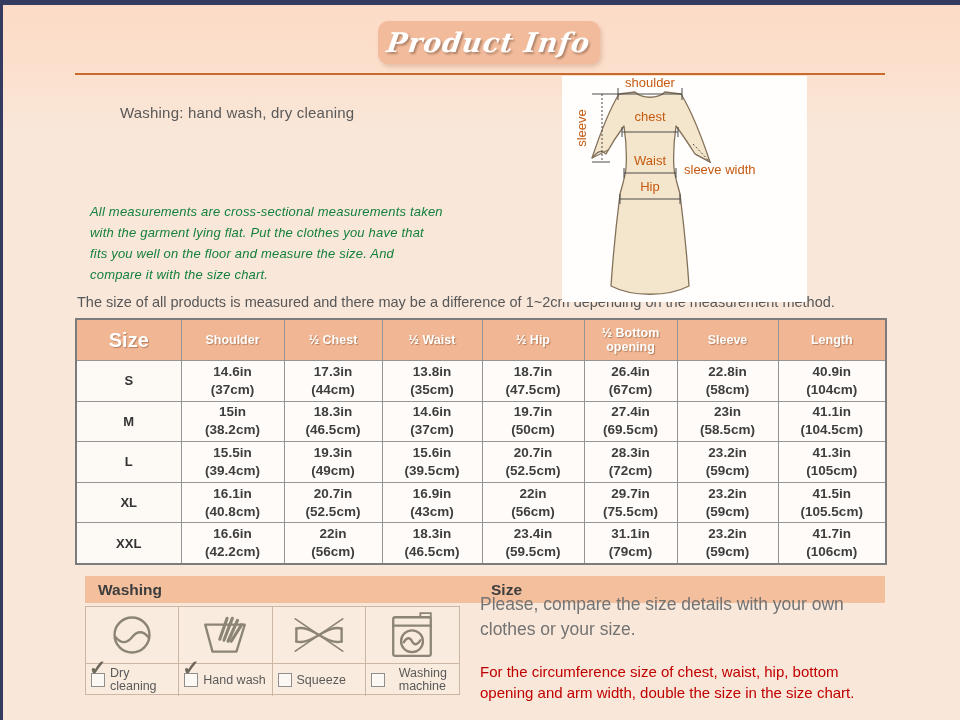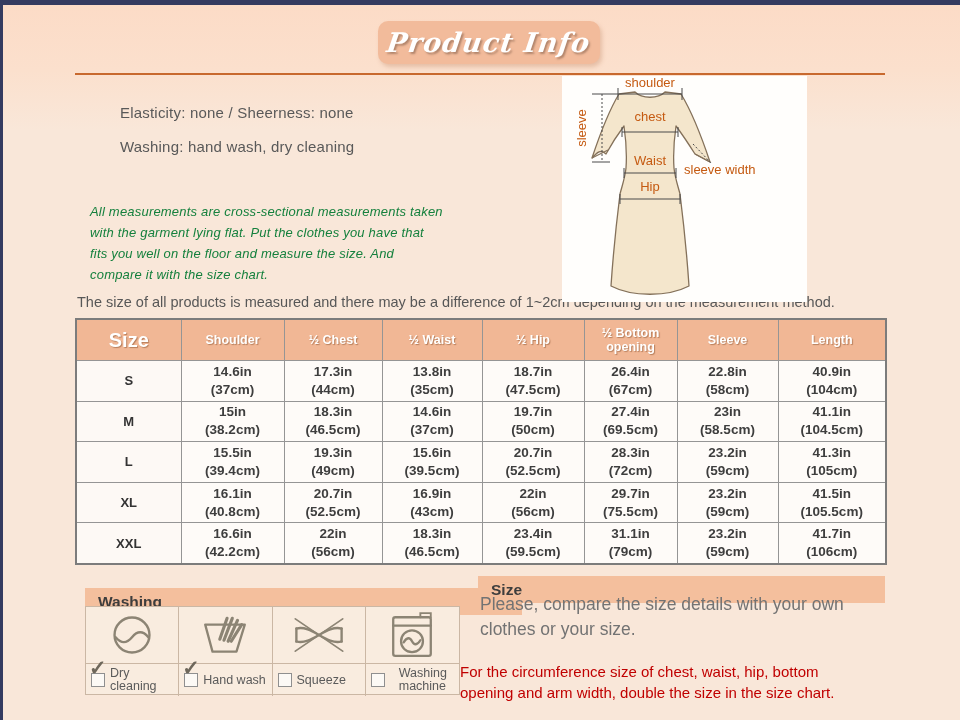--- a/index.html
+++ b/index.html
@@ -51,21 +51,21 @@
   }
   .size-table thead th.size-col{font-size:20px;}
   .size-table tbody th{background:#fdf9f5;font-size:13px;color:#333333;font-weight:bold;}
   .size-table tbody td{background:#fefbf8;font-size:13.5px;color:#3e3e3e;line-height:18px;}
 
   .section-bar{
     position:absolute;height:27px;background:#f4bf9d;
     display:flex;align-items:center;padding-left:13px;box-sizing:border-box;
     font-size:15.5px;font-weight:bold;color:#3d3d3d;
   }
-  .washing-bar{left:85px;top:588px;width:437px;}
+  .washing-bar{left:85px;top:576px;width:437px;}
   .size-bar{left:478px;top:576px;width:407px;}
 
   .wash-grid{
     position:absolute;left:85px;top:606px;width:375px;height:89px;
     display:grid;grid-template-columns:repeat(4,1fr);grid-template-rows:56px 33px;
     background:#f9ecdf;border:1px solid #cbb7a4;box-sizing:border-box;
   }
   .wash-cell{border-right:1px solid #cbb7a4;display:flex;align-items:center;justify-content:center;}
   .wash-cell.no-r{border-right:none;}
   .wash-label-cell{
@@ -79,38 +79,37 @@
     position:relative;flex:none;
   }
   .checkmark{display:none;position:absolute;left:-3px;top:-13px;font-size:21px;color:#6e675b;font-weight:bold;}
   .checked .checkmark{display:block;}
 
   .size-note-primary{
     position:absolute;left:480px;top:592px;width:405px;
     font-size:17.5px;color:#737373;line-height:25px;white-space:pre-line;
   }
   .size-note-secondary{
-    position:absolute;left:460px;top:661px;width:405px;
+    position:absolute;left:480px;top:661px;width:405px;
     font-size:15px;color:#c00000;line-height:21px;white-space:pre-line;
   }
 </style>
 </head>
 <body>
 
 <div class="edge-top"></div>
 <div class="edge-left"></div>
 
 <div class="banner">
   <span class="banner-text">Product Info</span>
 </div>
 
 <div class="hr-orange"></div>
 
 <div class="info-block">
-  <p>Elasticity: none / Sheerness: none</p>
   <p>Washing: hand wash, dry cleaning</p>
 </div>
 
 <div class="measure-note">All measurements are cross-sectional measurements taken
 with the garment lying flat. Put the clothes you have that
 fits you well on the floor and measure the size. And
 compare it with the size chart.</div>
 
 <div class="tolerance-note">The size of all products is measured and there may be a difference of 1~2cm depending on the measurement method.</div>
 

